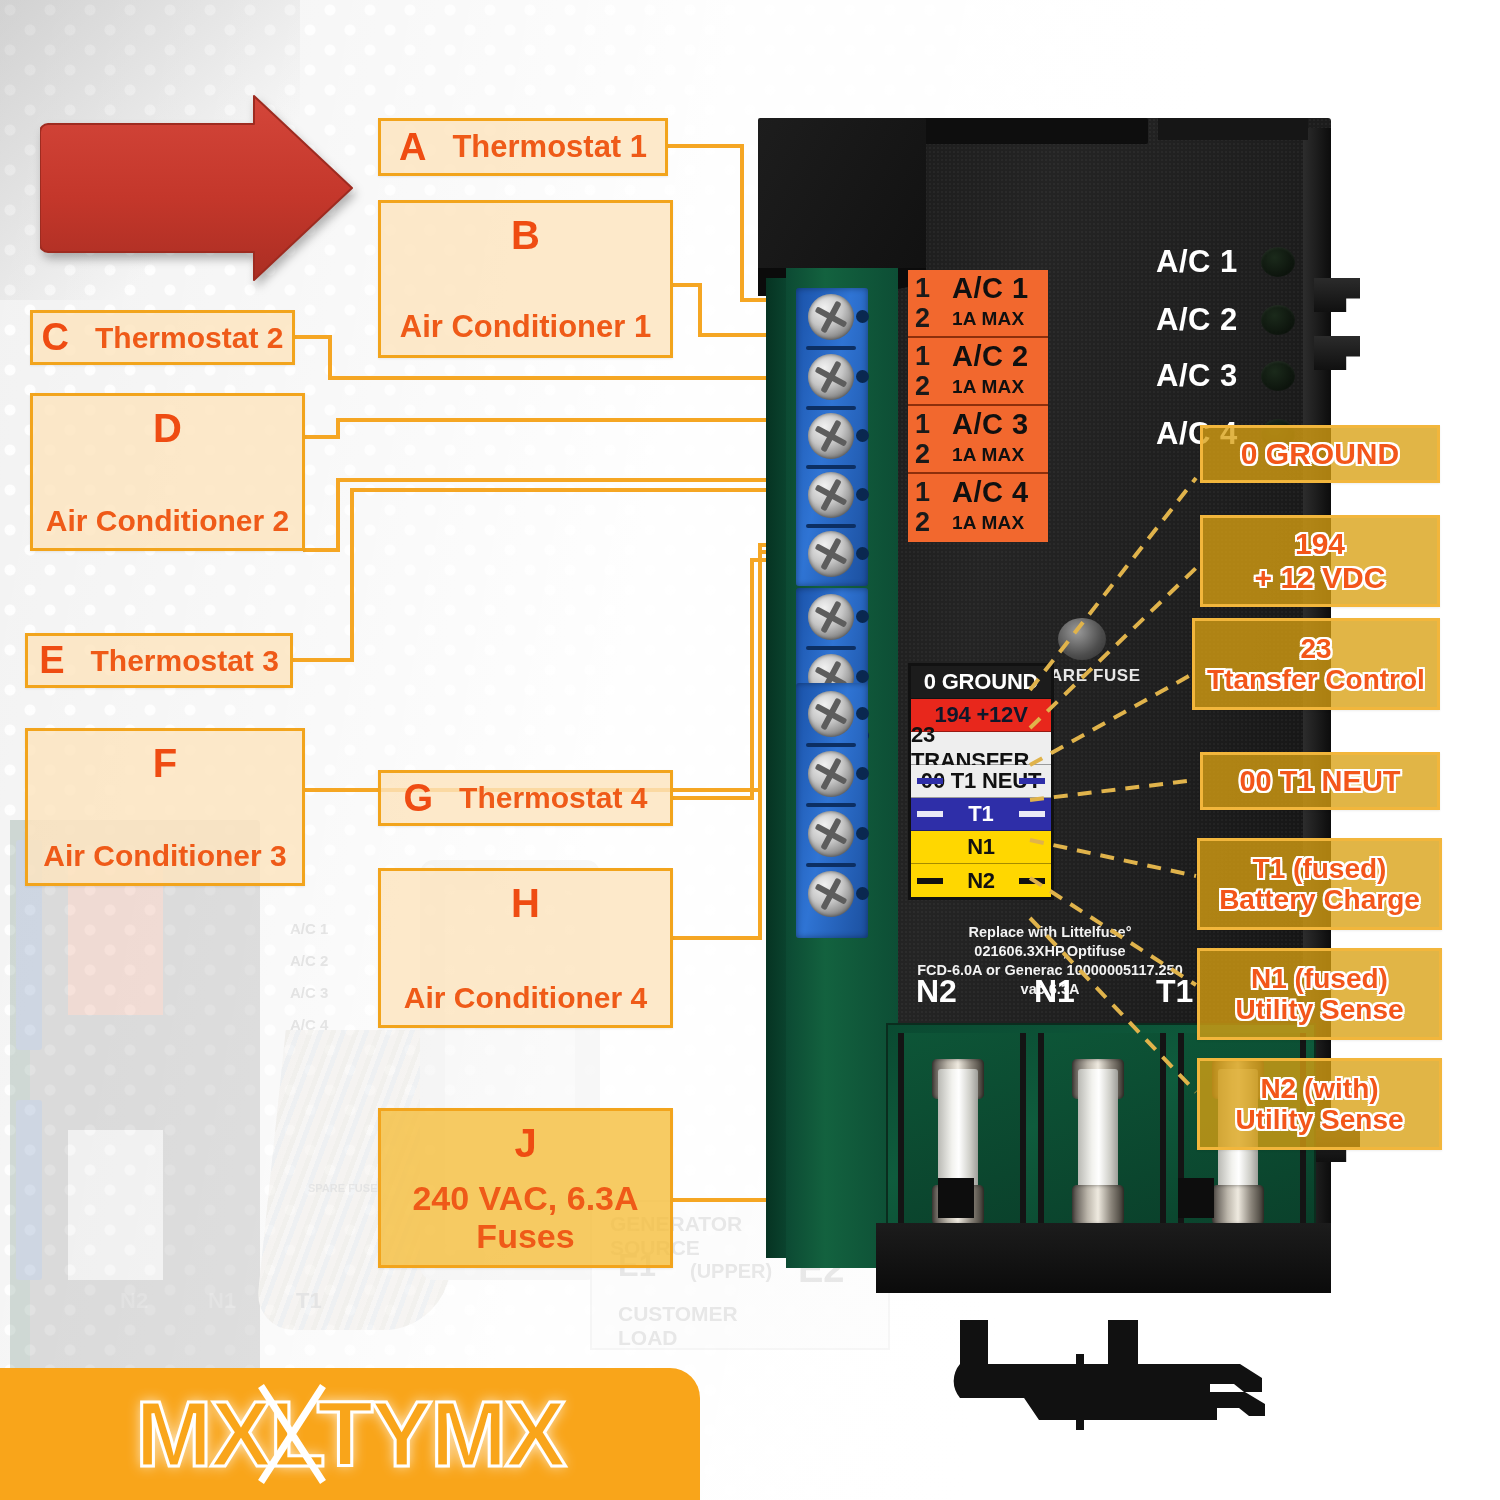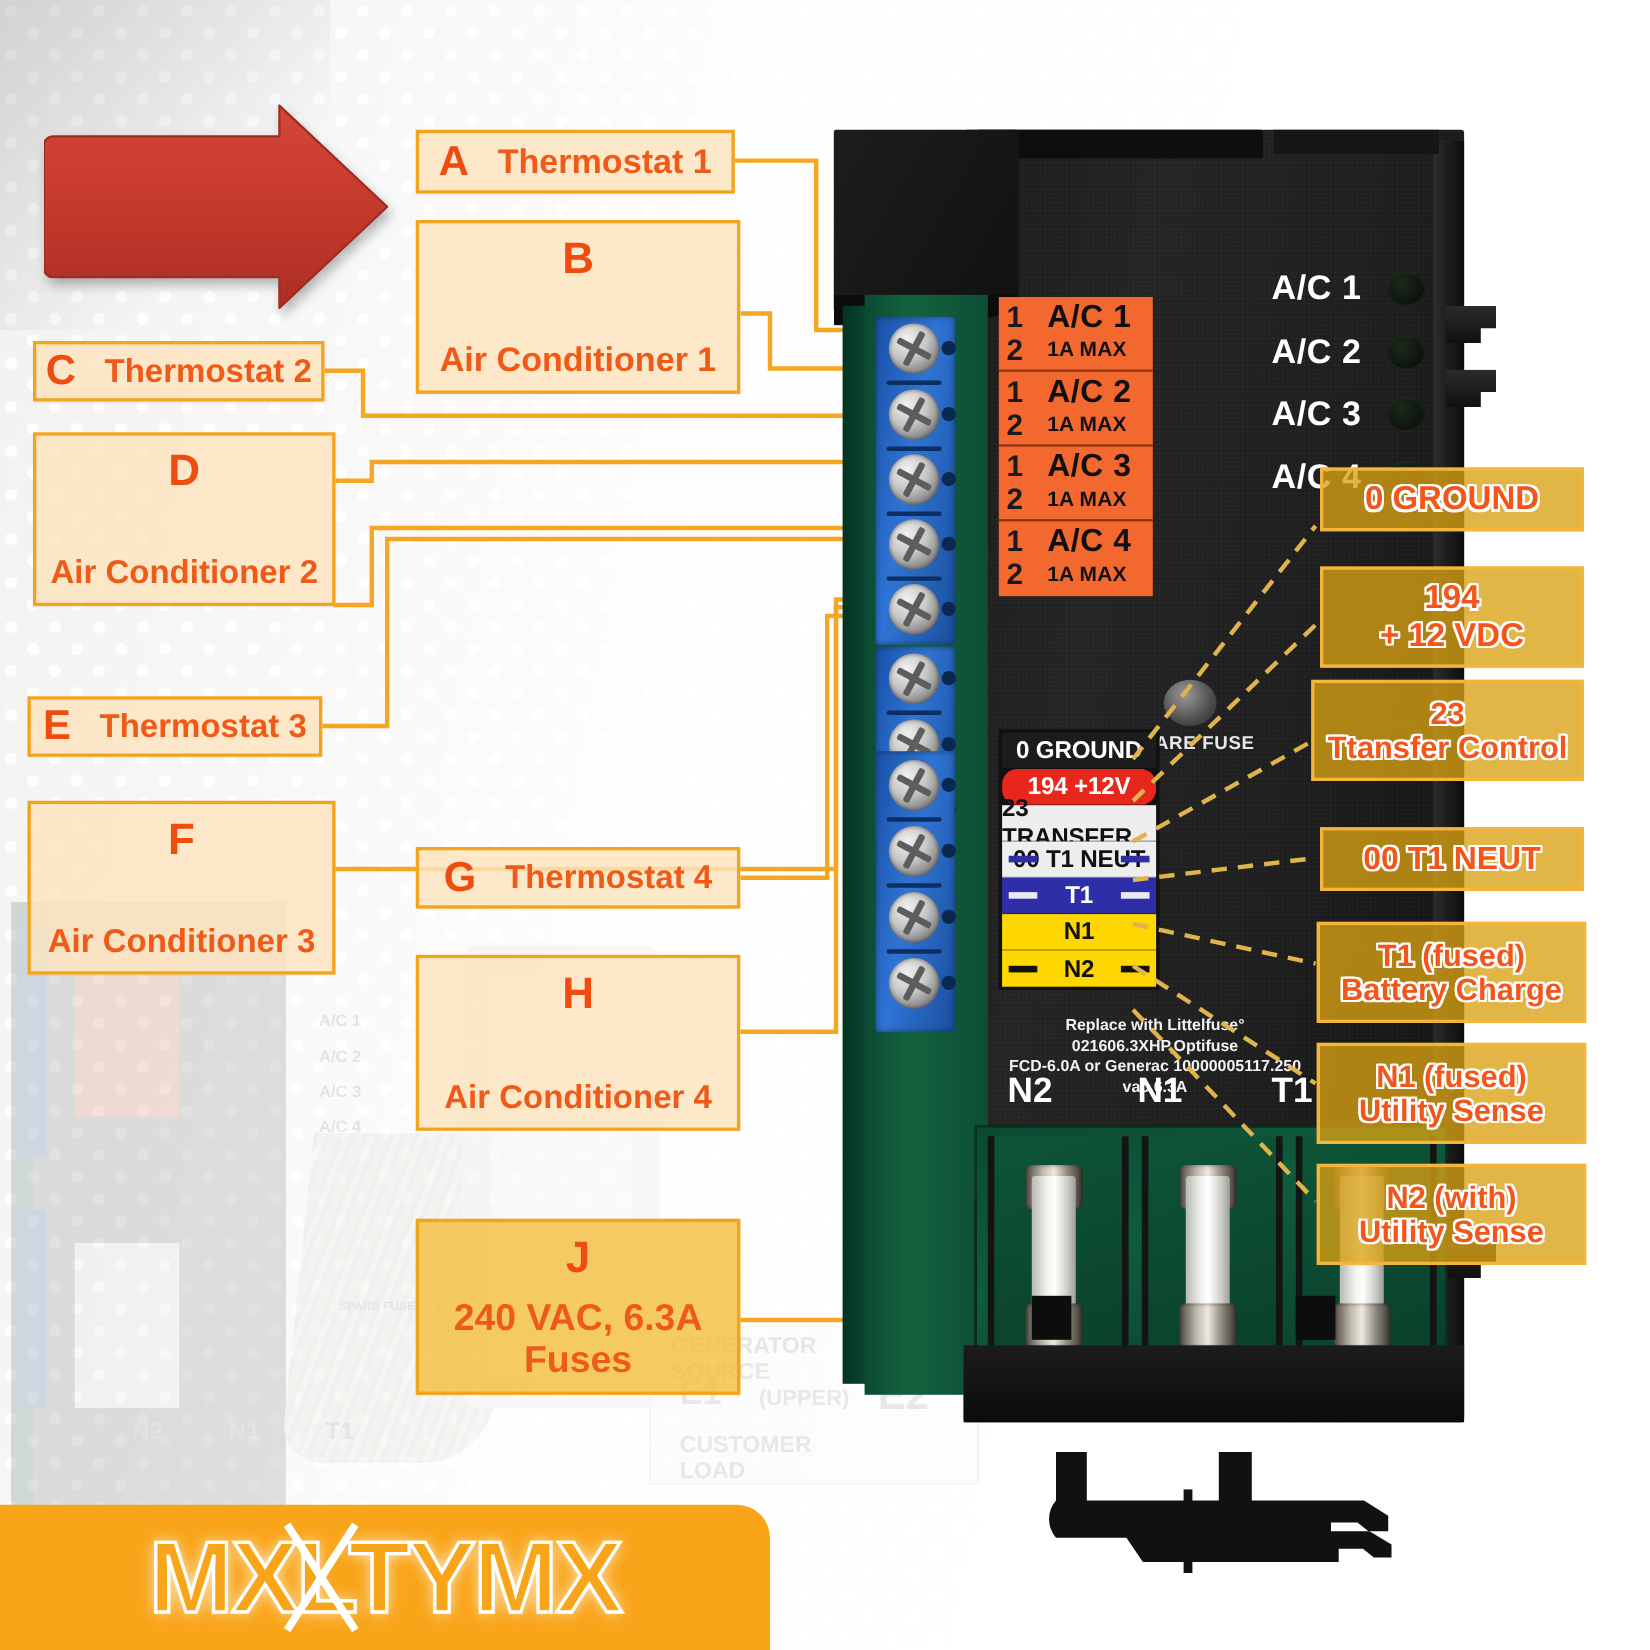--- a/index.html
+++ b/index.html
@@ -451,21 +451,21 @@
   <div class="din-clip" style="top:218px"></div>
   <div class="din-clip" style="top:1010px"></div>
 
   <div class="dv" id="spare-fuse-nub"></div>
   <div class="dv" id="spare-fuse-txt">SPARE FUSE</div>
 
   <div class="dv" id="stack">
     <div class="strow" style="background:#1c1c1c;color:#fff;">
       <span>0 GROUND</span>
     </div>
-    <div class="strow" style="background:#e8271c;color:#ffffff;border-radius:14px;">
+    <div class="strow" style="background:#e8271c;color:#0f172a;">
       <span>194  +12V</span>
     </div>
     <div class="strow" style="background:#eeeeee;color:#111;">
       <span>23 TRANSFER</span>
     </div>
     <div class="strow" style="background:#eeeeee;color:#111;">
       <i class="stripe-l" style="background:#2e2ea8"></i>
       <span>00 T1 NEUT</span>
       <i class="stripe-r" style="background:#2e2ea8"></i>
     </div>

